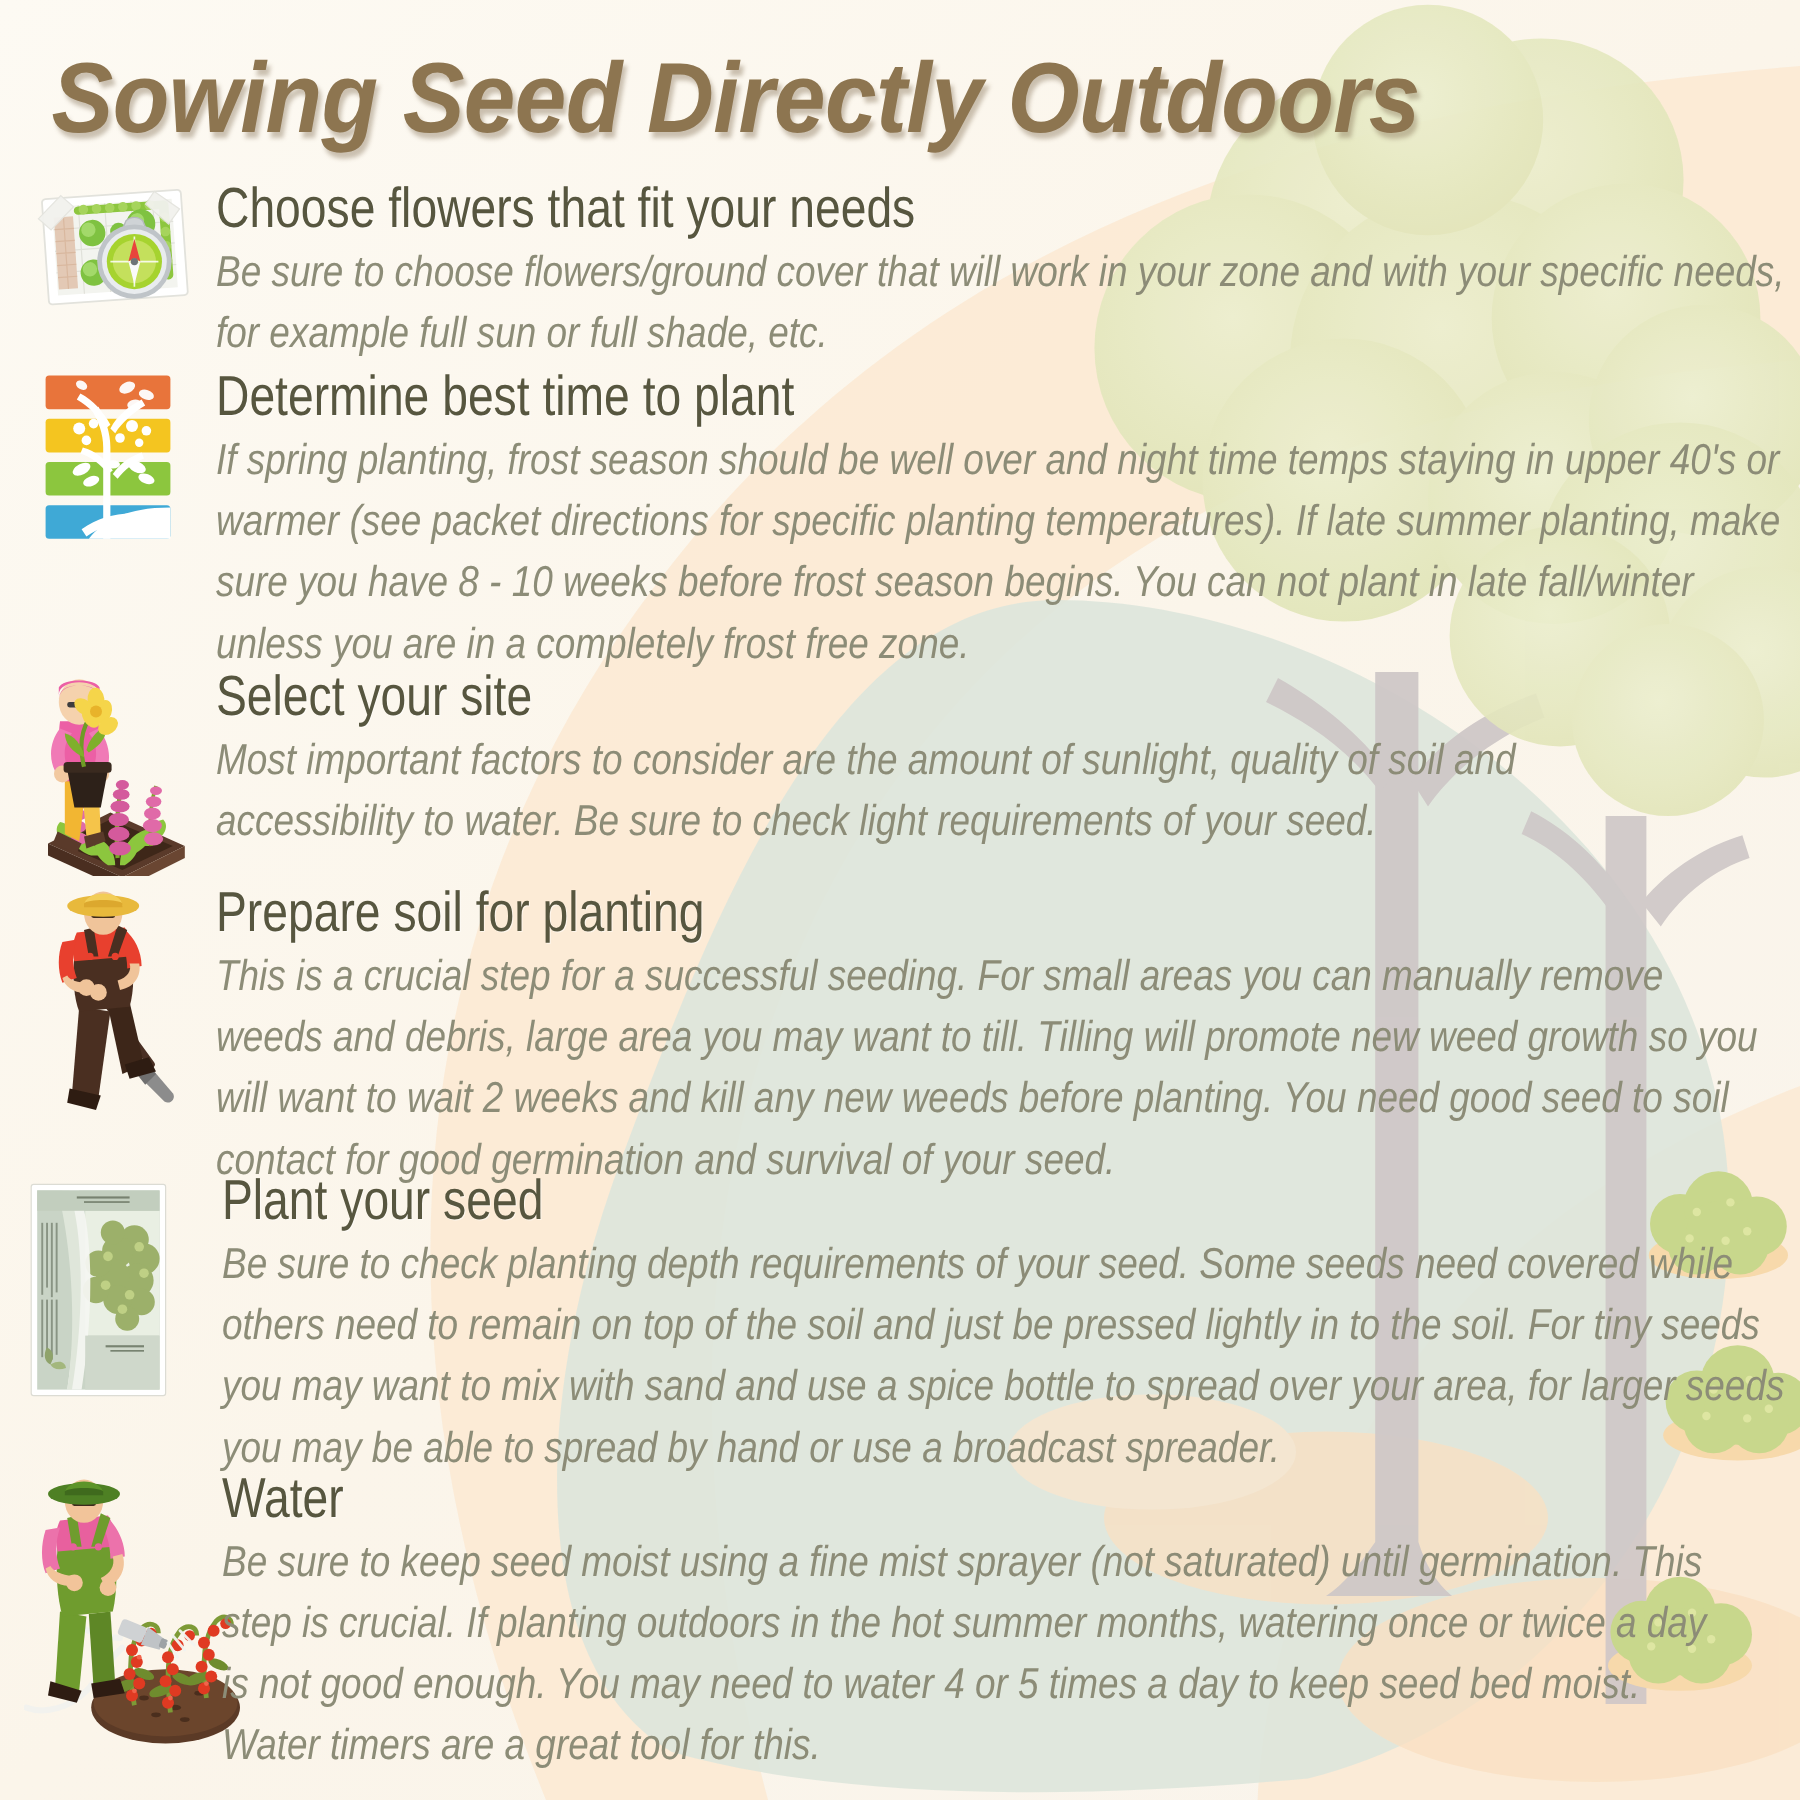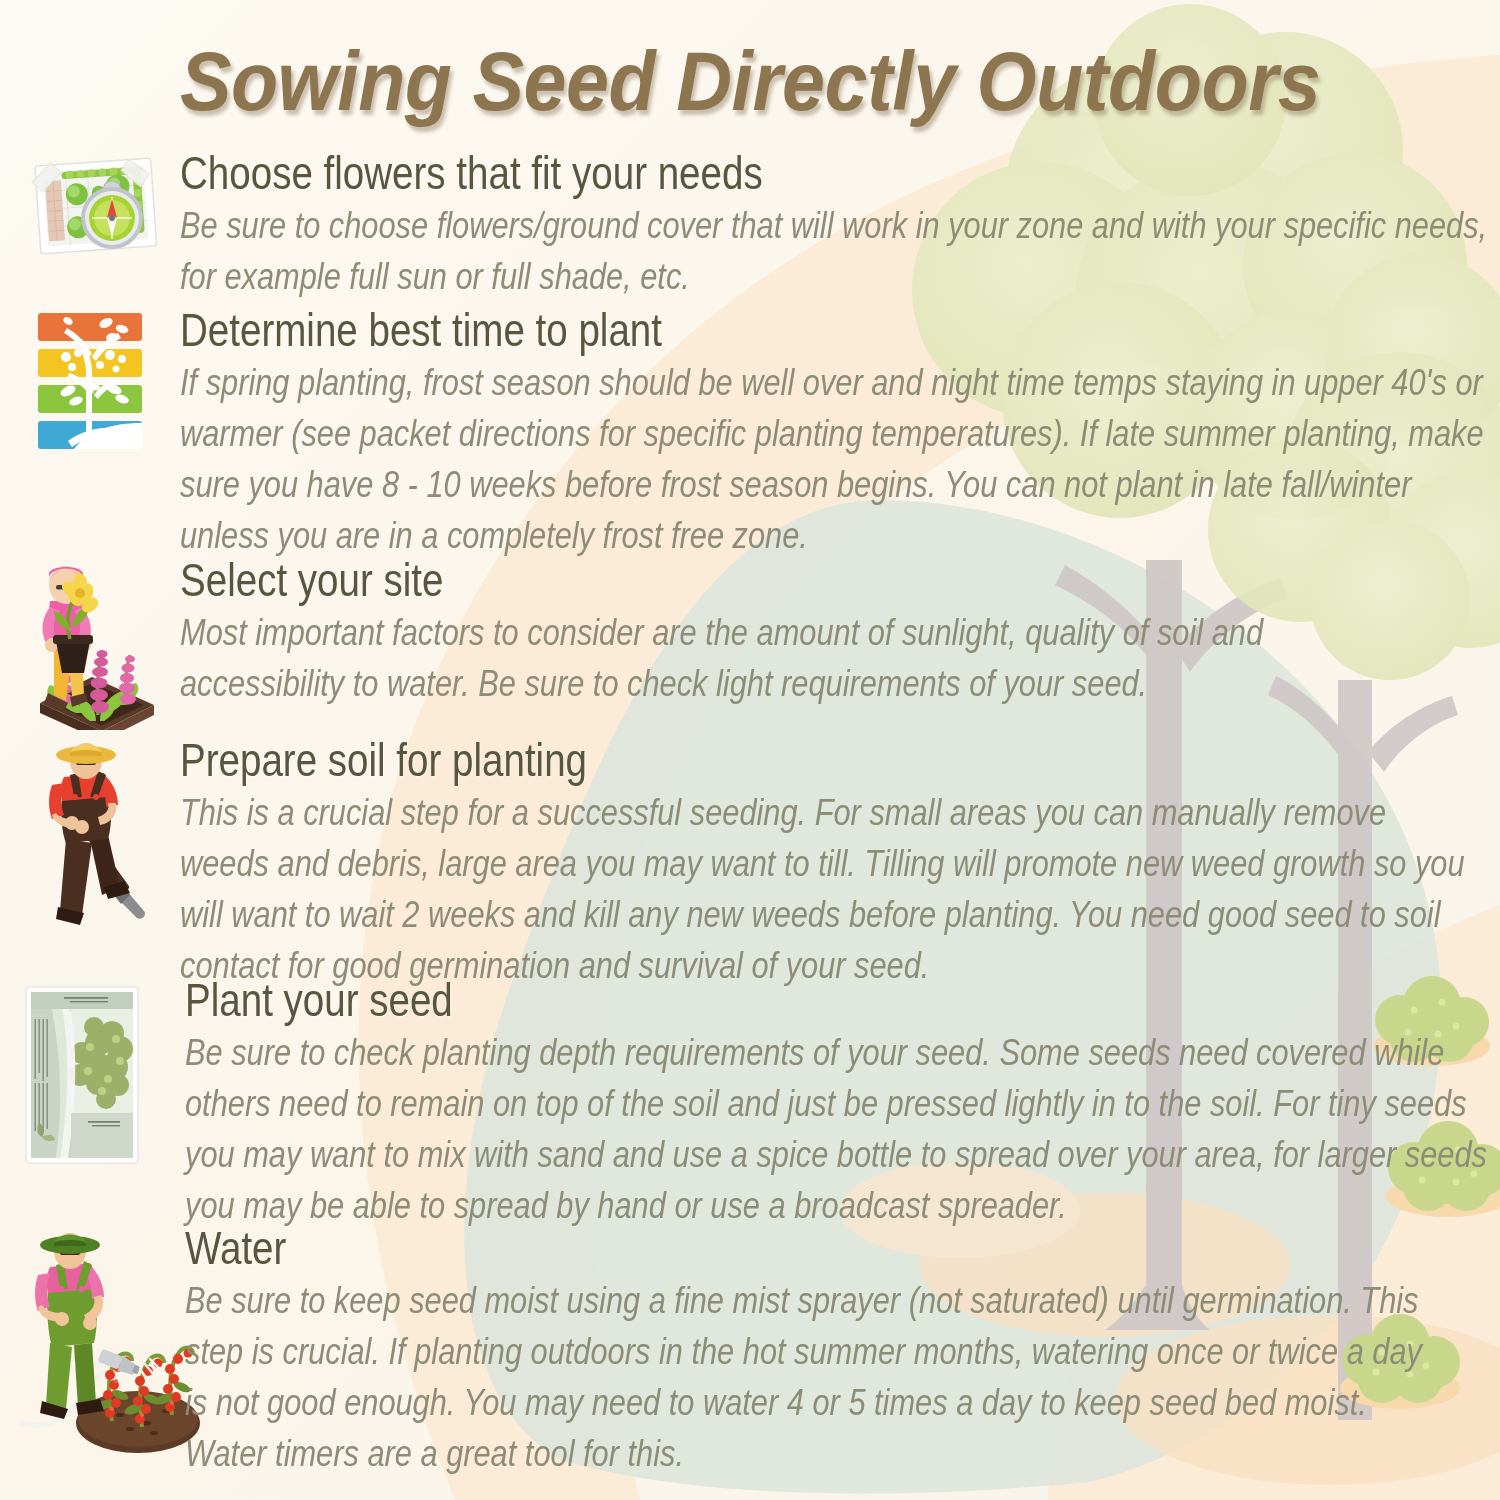--- a/index.html
+++ b/index.html
@@ -17,21 +17,21 @@
     background:
       linear-gradient(115deg,#fdfaf3 0%,#fbf6ea 35%,#faf4e9 60%,#f8f3ea 100%);
   }
 
   
   .bg{position:absolute;inset:0;overflow:hidden;pointer-events:none;}
   .bg svg{position:absolute;top:0;left:0;width:1500px;height:1500px;}
 
   
   .title-wrap{
-    position:absolute;left:0;top:34px;width:1500px;text-align:center;
+    position:absolute;left:0;top:34px;width:1500px;text-align:left;
     z-index:6;
   }
   .title{
     display:inline-block;
     font-family:"Liberation Sans", sans-serif;
     font-weight:bold;font-style:italic;
     font-size:83px;
     letter-spacing:-0.5px;
     color:#8d7550;
     transform:scaleX(.93);

